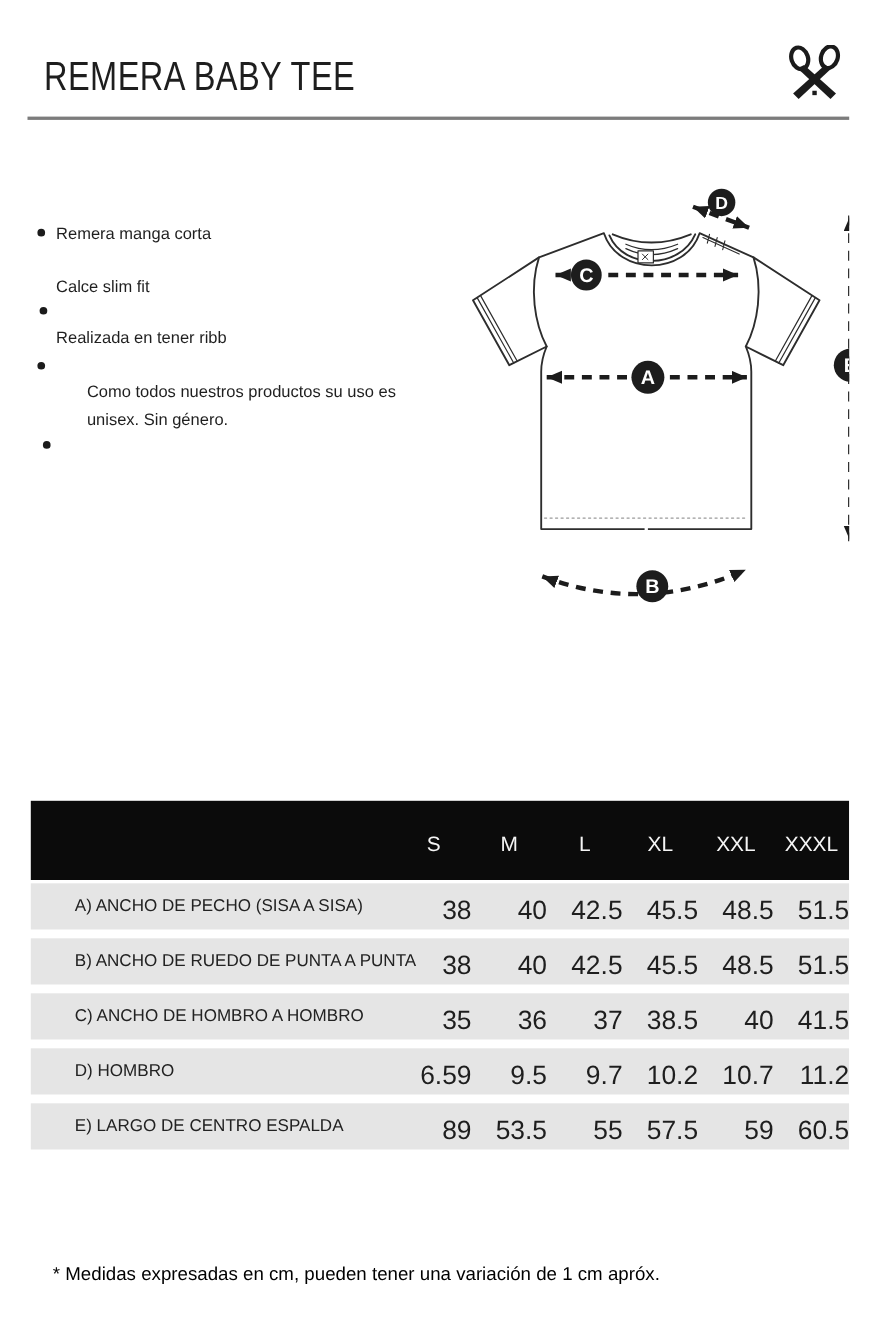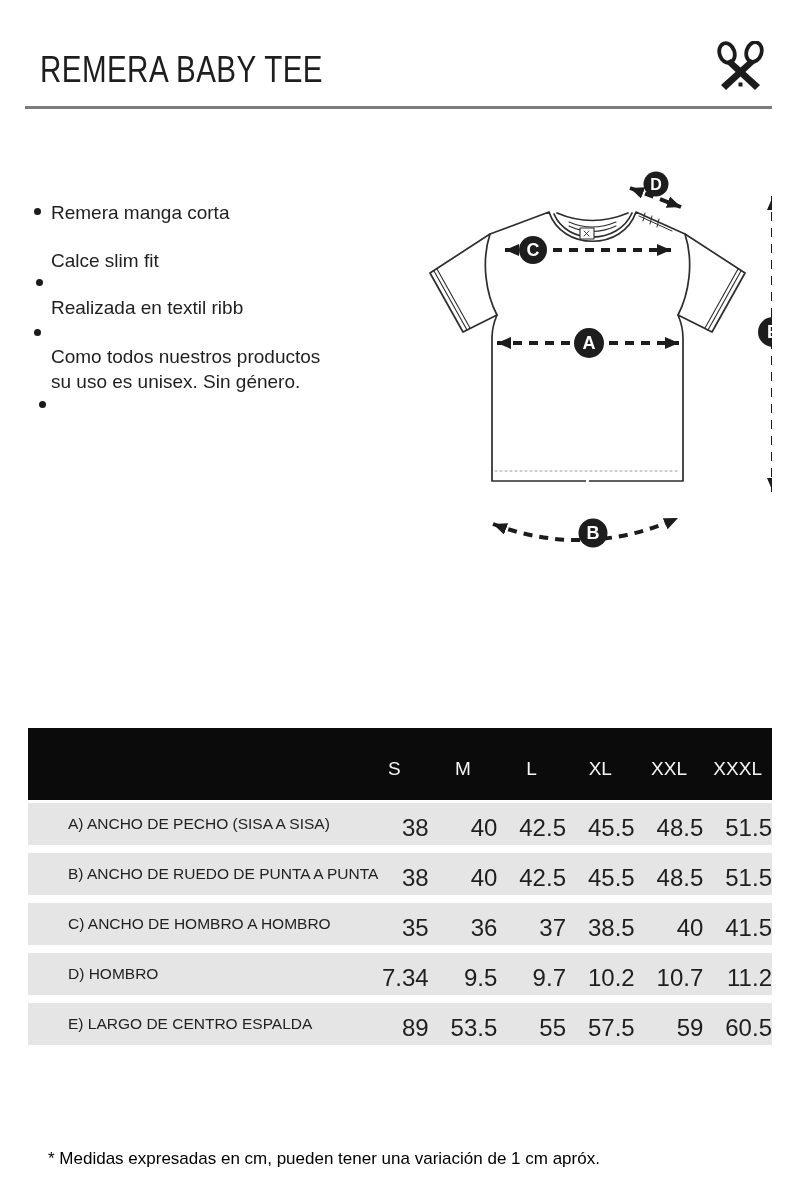--- a/index.html
+++ b/index.html
@@ -9,22 +9,22 @@
   }
   
   .page-title {
     position:absolute; left:40px; top:50px; margin:0;
     font-size:37px; font-weight:400; line-height:40px; letter-spacing:0.5px;
     transform:scaleX(0.80); transform-origin:left top; white-space:nowrap; color:#1e1e1e;
   }
   .title-divider { position:absolute; left:25px; top:106px; width:750px; height:3px; background:#7c7c7c; }
   .scissors { position:absolute; left:711px; top:41px; width:58px; height:52px; }
   
-  .feature { position:absolute; left:51px; font-size:19px; line-height:22px; color:#1f1f1f; white-space:nowrap; }
-  .feature.wrap { white-space:normal; width:292px; line-height:24.5px; }
+  .feature { position:absolute; left:51px; font-size:15px; line-height:22px; color:#1f1f1f; white-space:nowrap; }
+  .feature.wrap { white-space:normal; width:292px; line-height:24.5px;margin-left:28px; }
   .f1 { top:202px; } .f2 { top:250px;text-align:center; } .f3 { top:297px; } .f4 { top:345px; }
   .dot { position:absolute; width:7px; height:7px; border-radius:50%; background:#1b1b1b; }
   .d1 { left:34px; top:208px; } .d2 { left:36px; top:279px; }
   .d3 { left:34px; top:329px; } .d4 { left:39px; top:401px; }
   
   .diagram { position:absolute; left:400px; top:150px; width:400px; height:420px; }
   .circle-letter { font-family:"Liberation Sans", sans-serif; font-weight:bold; fill:#ffffff; }
   
   .tbl-header {
     position:absolute; left:28px; top:728px; width:744px; height:72px; background:#0b0b0b;
@@ -60,21 +60,21 @@
     </g>
   </svg>
 
   <div class="title-divider"></div>
 
   <span class="dot d1"></span>
   <div class="feature f1">Remera manga corta</div>
   <span class="dot d2"></span>
   <div class="feature f2">Calce slim fit</div>
   <span class="dot d3"></span>
-  <div class="feature f3">Realizada en textil ribb</div>
+  <div class="feature f3">Realizada en tener ribb</div>
   <span class="dot d4"></span>
   <div class="feature f4 wrap">Como todos nuestros productos su uso es unisex. Sin género.</div>
 
   <svg class="diagram" viewBox="400 150 400 420">
     <defs>
       <marker id="ah" markerUnits="userSpaceOnUse" markerWidth="16" markerHeight="14" refX="14" refY="6" orient="auto-start-reverse">
         <path d="M0,0 L14,6 L0,12 Z" fill="#1c1c1c"></path>
       </marker>
     </defs>
 
@@ -154,21 +154,21 @@
     <div class="val">35</div>
     <div class="val">36</div>
     <div class="val">37</div>
     <div class="val">38.5</div>
     <div class="val">40</div>
     <div class="val">41.5</div>
   </div>
 
   <div class="tbl-row r3">
     <div class="lbl">D) HOMBRO</div>
-    <div class="val">7.34</div>
+    <div class="val">6.59</div>
     <div class="val">9.5</div>
     <div class="val">9.7</div>
     <div class="val">10.2</div>
     <div class="val">10.7</div>
     <div class="val">11.2</div>
   </div>
 
   <div class="tbl-row r4">
     <div class="lbl">E) LARGO DE CENTRO ESPALDA</div>
     <div class="val">89</div>

